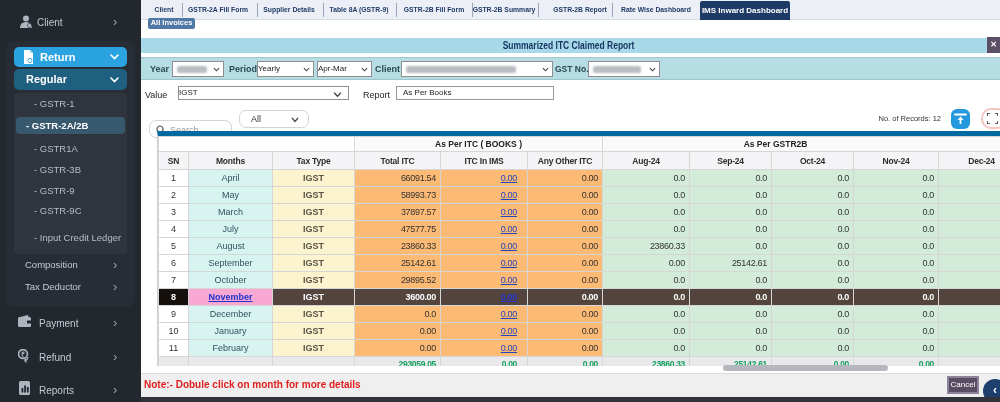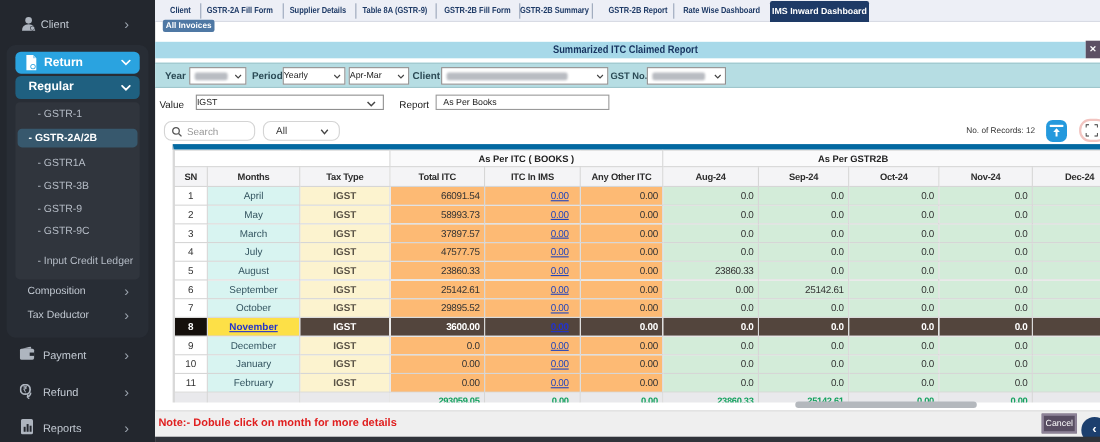--- a/index.html
+++ b/index.html
@@ -34,21 +34,21 @@
   .flabel { position:absolute; top:61px; height:16px; line-height:16px; color:#2b4a55; font-weight:bold; font-size:9px; }
   .sel { position:absolute; top:61px; height:16px; background:#fff; border:1px solid #8f8f8f; font-size:8px; color:#222; line-height:14px; padding-left:0; white-space:nowrap; overflow:hidden; }
   .sel .chev { position:absolute; right:3px; top:4px; width:7px; height:7px; }
   .blur { position:absolute; top:4px; height:7px; background:#b9bcc2; border-radius:2px; filter:blur(1.2px); }
 
   
   .vlabel { position:absolute; color:#222; font-size:9px; }
   .input { position:absolute; background:#fff; border:1px solid #9a9a9a; font-size:8px; color:#222; padding-left:6px; }
 
   
-  #searchbox { left:149px; top:110px; width:83px; height:18px; border:1px solid #d4d4d4; border-radius:7px; background:#fff; }
+  #searchbox { left:149px; top:120px; width:83px; height:18px; border:1px solid #d4d4d4; border-radius:7px; background:#fff; }
   #allbox { left:239px; top:110px; width:70px; height:18px; border:1px solid #d4d4d4; border-radius:7px; background:#fff; font-size:9px; color:#333; line-height:16px; padding-left:11px; }
   #records { left:800px; top:110px; width:141px; height:18px; line-height:18px; text-align:right; font-size:7.5px; color:#333; }
   #filterbtn { left:951px; top:109px; width:19px; height:20px; background:#2499dd; border-radius:6px; }
   #fsbtn { left:981px; top:108px; width:26px; height:21px; background:#fff; border:2px solid #f2c4c0; border-radius:10px; }
 
   
   #tablewrap { left:157px; top:131px; width:997px; height:235px; overflow:hidden; border-top:5px solid #0369a1; border-left:1px solid #d0d0d0; }
   table { border-collapse:collapse; table-layout:fixed; width:866px; }
   td,th { border:1px solid #d6d6d6; font-size:9px; padding:0; overflow:hidden; white-space:nowrap; }
   tr.grp th { height:15px; background:#fafafb; font-size:8.5px; color:#222; font-weight:bold; border-bottom:1px solid #d6d6d6; }
@@ -58,21 +58,21 @@
   td.r { text-align:right; padding-right:4px; letter-spacing:-0.3px; }
   tr.data td:nth-child(5), tr.tot td:nth-child(5) { padding-right:10px; }
   .sn { background:#fff; color:#333; }
   .mo { background:#d8f4f1; color:#31525e; }
   .tx { background:#fcf3cf; color:#5a5346; font-weight:bold; }
   .bk { background:#fdba74; color:#333; }
   .gr { background:#d3ecd9; color:#333; }
   a.lnk { color:#2244bb; text-decoration:underline; }
   tr.selrow td { background:#53453d; color:#fff; font-weight:bold; }
   tr.selrow td.sn8 { background:#15100c; color:#fff; }
-  tr.selrow td.mo8 { background:#fde047; }
+  tr.selrow td.mo8 { background:#f9a8d4; }
   tr.selrow td.mo8 a { color:#1a3fcc; font-weight:bold; }
   tr.selrow td a.lnk { color:#2233cc; }
   tr.tot td { height:14px; background:#e9e9ec; color:#14a15e; font-weight:bold; font-size:8.5px; }
 
   
   #scrollthumb { left:723px; top:365px; width:165px; height:6px; background:#b4b8bd; border-radius:3px; }
   #notebar { left:141px; top:373px; width:859px; height:24px; background:#efefef; border-top:1px solid #dcdcdc; }
   #notetext { left:144px; top:379px; font-size:10px; font-weight:bold; color:#e02020; }
   #cancel { left:947px; top:376px; width:32px; height:18px; background:#584d62; border:2px solid #8d8297; color:#fff; font-size:8px; line-height:13px; text-align:center; }
   #circ { left:983px; top:379px; width:24px; height:24px; border-radius:50%; background:#1c3f6e; color:#fff; font-size:12px; font-weight:bold; text-align:center; line-height:22px; }

